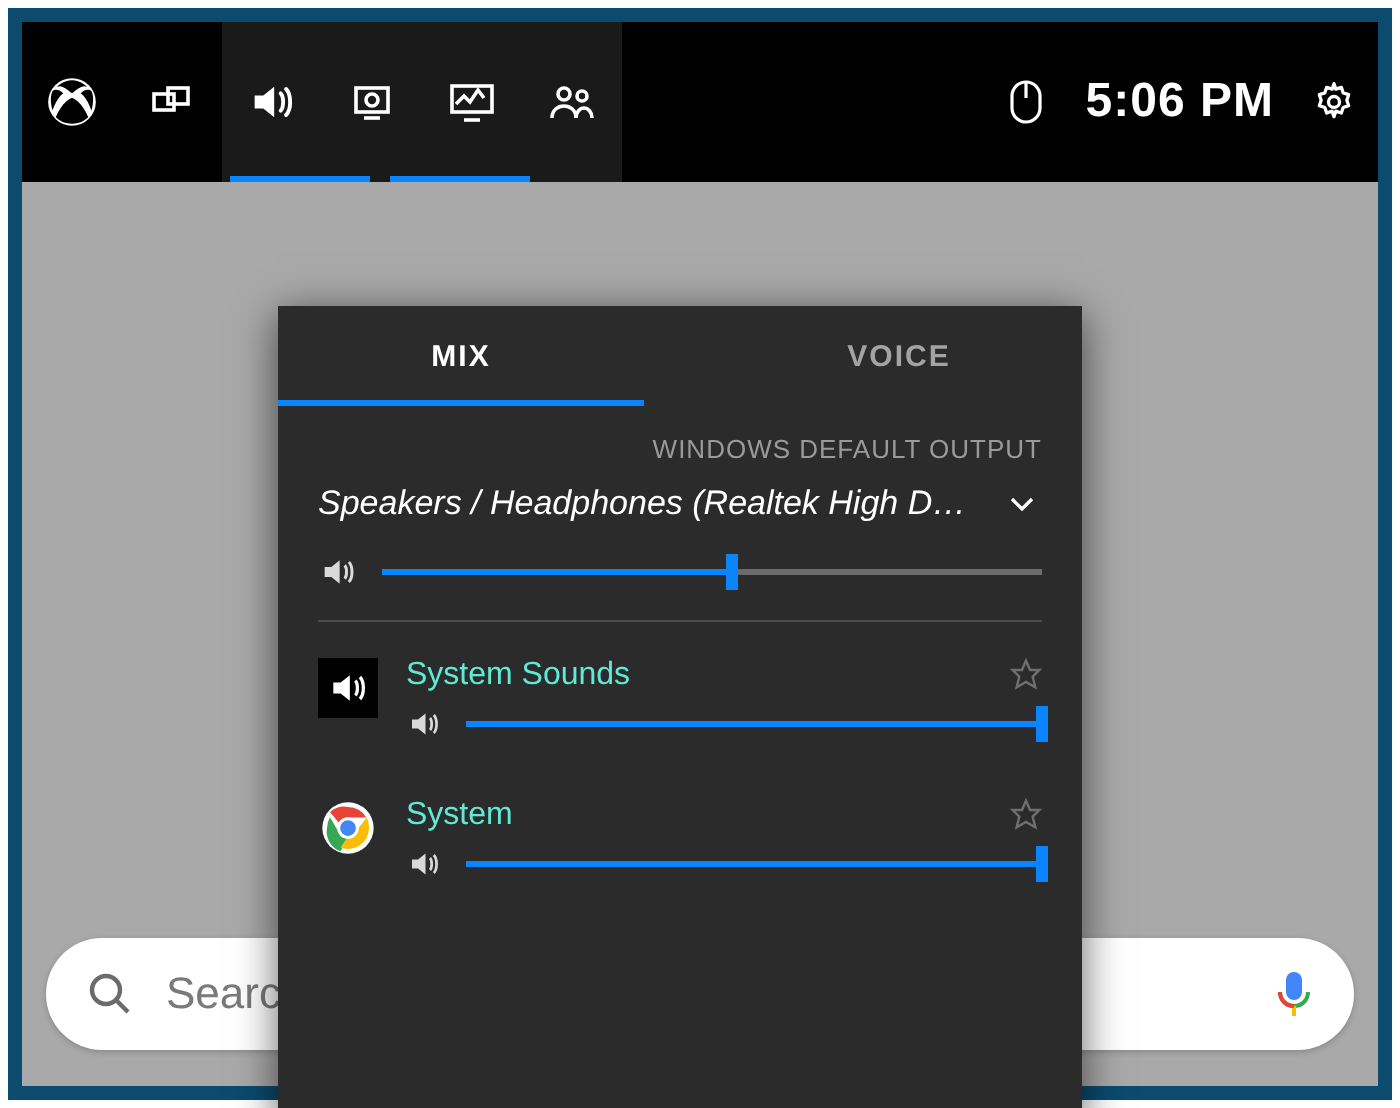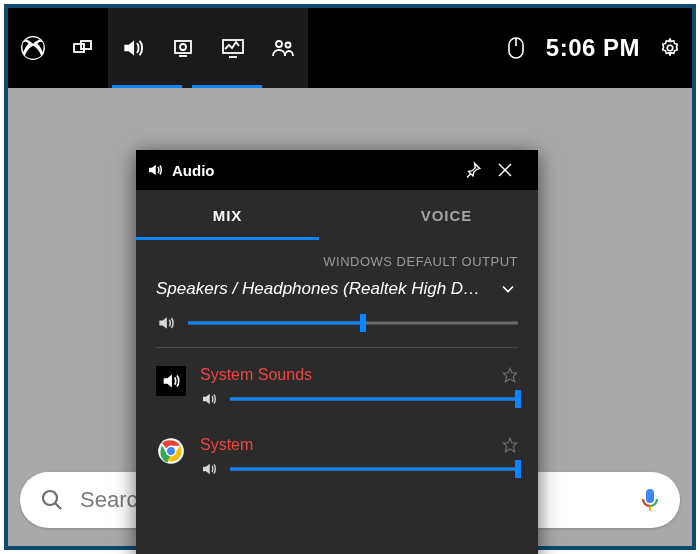--- a/index.html
+++ b/index.html
@@ -9,21 +9,21 @@
     background: #fff;
     font-family: "Segoe UI", Arial, sans-serif;
     overflow: hidden;
     position: relative;
   }
   .frame {
     position: absolute;
     left: 4px; top: 4px;
     width: 692px; height: 546px;
     background: #a9a9a9;
-    border: 4px solid #0c4a6e;
+    border: 7px solid #0c4a6e;
   }
   .topbar {
     position: absolute;
     left: 0; top: 0; right: 0;
     height: 80px;
     background: #000;
     display: flex;
     align-items: center;
     color: #fff;
   }
@@ -201,23 +201,23 @@
     margin-bottom: 14px;
   }
   .app-icon {
     width: 30px; height: 30px;
     display: flex; align-items: center; justify-content: center;
     flex-shrink: 0;
   }
   .app-main { flex: 1; }
   .app-title-row {
     display: flex;
-    align-items: center;
+    align-items: flex-start;
     font-size: 16px;
-    color: #ef4444;
+    color: #5eead4;
     margin-bottom: 6px;
   }
   .app-title-row .atitle { flex: 1; }
   .star { color: #6f6f6f; }
 
   svg { display: block; }
 </style>
 </head>
 <body>
 
@@ -303,42 +303,20 @@
       <svg width="20" height="26" viewBox="0 0 20 26">
           <rect x="6" y="2" width="8" height="14" rx="4" fill="#4285F4"></rect>
           <path d="M3 12c0 4 3 7 7 7s7-3 7-7" fill="none" stroke="#34A853" stroke-width="2"></path>
           <line x1="10" y1="19" x2="10" y2="24" stroke="#FBBC05" stroke-width="2"></line>
           <path d="M3 12c0 4 3 7 7 7" fill="none" stroke="#EA4335" stroke-width="2"></path>
         </svg>
     </span>
   </div>
 
   <div class="audio-panel">
-    <div class="panel-header">
-      <span>
-        <svg width="18" height="18" viewBox="0 0 24 24" fill="none" stroke="#fff" stroke-width="2">
-            <path d="M4 9v6h4l5 4V5L8 9H4z" fill="#fff" stroke="none"></path>
-            <path d="M16 8c1.5 1.5 1.5 6.5 0 8"></path>
-            <path d="M18.5 6c2.5 2.5 2.5 9.5 0 12"></path>
-          </svg>
-      </span>
-      <span class="title">Audio</span>
-      <span class="hspacer"></span>
-      <span class="hdr-btn">
-        <svg width="18" height="18" viewBox="0 0 24 24" fill="none" stroke="#fff" stroke-width="1.8">
-            <path d="M14 3l7 7-4 1-4 4-1 5-3-3-5 5 5-5-3-3 5-1 4-4z"></path>
-          </svg>
-      </span>
-      <span class="hdr-btn">
-        <svg width="18" height="18" viewBox="0 0 24 24" stroke="#fff" stroke-width="2">
-            <line x1="4" y1="4" x2="20" y2="20"></line>
-            <line x1="20" y1="4" x2="4" y2="20"></line>
-          </svg>
-      </span>
-    </div>
 
     <div class="tabs">
       <div class="tab active">
           <span>MIX</span>
         </div>
       <div class="tab">
           <span>VOICE</span>
         </div>
     </div>
 

